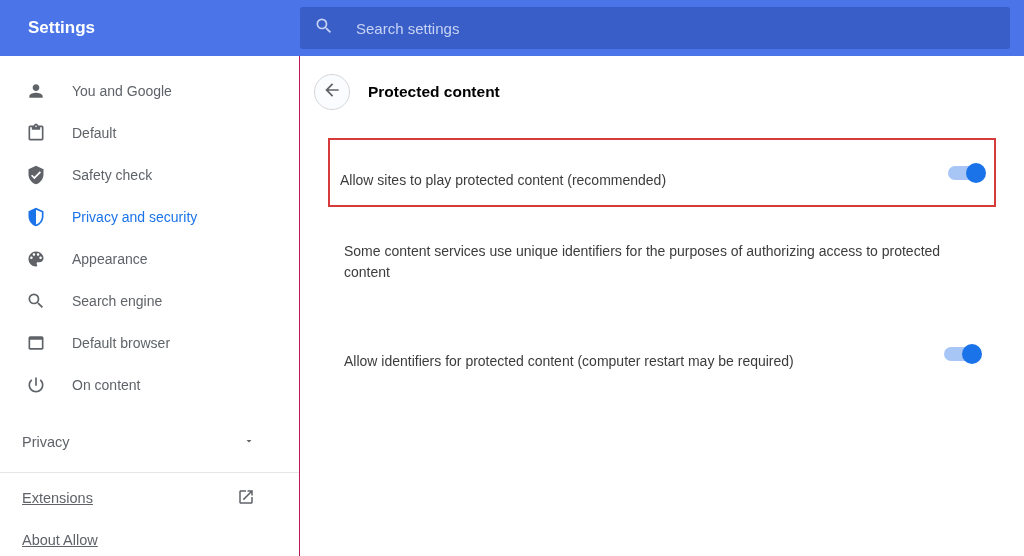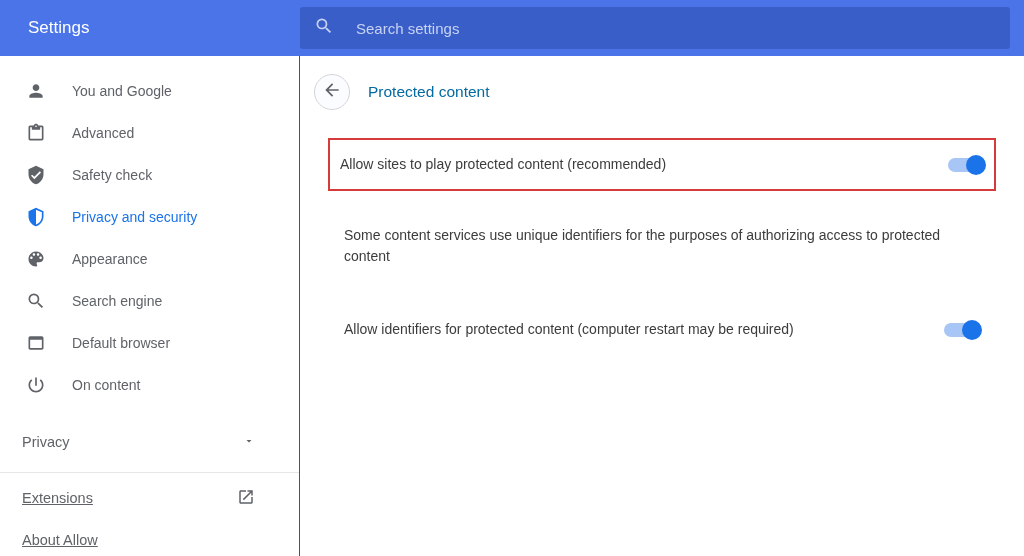--- a/index.html
+++ b/index.html
@@ -9,21 +9,21 @@
     height: 56px;
     background: #4a74e8;
     display: flex;
     align-items: center;
     color: #fff;
   }
   .header-title {
     width: 300px;
     padding-left: 28px;
     font-size: 17px;
-    font-weight: 400;
+    font-weight: 700;
   }
   .search-bar {
     flex: 1;
     height: 42px;
     margin: 0 14px 0 0;
     background: #3a5ec7;
     border-radius: 3px;
     display: flex;
     align-items: center;
     padding: 0 14px;
@@ -103,38 +103,38 @@
     height: 36px;
     border-radius: 50%;
     border: 1px solid #d6d6d6;
     background: #fafcff;
     display: flex;
     align-items: center;
     justify-content: center;
     cursor: pointer;
     margin-right: 18px;
   }
-  .page-title { font-size: 15.5px; font-weight: 400; color: #0369a1; }
+  .page-title { font-size: 15.5px; font-weight: 700; color: #000000; }
 
   .card {
     padding: 0 26px;
   }
   .row {
     display: flex;
     align-items: center;
     justify-content: space-between;
     padding: 16px 4px;
   }
   .row-highlight {
     outline: 2px solid #d53b3b;
     outline-offset: -2px;
     padding: 16px 12px;
     margin: 0 -12px;
   }
-  .row-text { font-size: 14px; color: #3c3c3c; line-height: 1.5; }
+  .row-text { font-size: 14px; color: #3c3c3c; line-height: 1.5; margin-top: 16px; }
   .description {
     font-size: 14px;
     color: #3c3c3c;
     padding: 20px 4px;
     line-height: 1.5;
     margin-top: 14px;
     margin-bottom: 16px;
   }
 
   .toggle {
@@ -183,21 +183,21 @@
       </span>
       <span class="label">You and Google</span>
     </div>
 
     <div class="sidebar-item">
       <span class="icon">
         <svg width="20" height="20" viewBox="0 0 24 24">
             <path d="M19 3h-4.18C14.4 1.84 13.3 1 12 1s-2.4.84-2.82 2H5c-1.1 0-2 .9-2 2v14c0 1.1.9 2 2 2h14c1.1 0 2-.9 2-2V5c0-1.1-.9-2-2-2zm-7 0c.55 0 1 .45 1 1s-.45 1-1 1-1-.45-1-1 .45-1 1-1zm7 16H5V5h2v3h10V5h2v14z"></path>
           </svg>
       </span>
-      <span class="label">Advanced</span>
+      <span class="label">Default</span>
     </div>
 
     <div class="sidebar-item">
       <span class="icon">
         <svg width="20" height="20" viewBox="0 0 24 24">
             <path d="M12 1L3 5v6c0 5.55 3.84 10.74 9 12 5.16-1.26 9-6.45 9-12V5l-9-4zm-2 16l-4-4 1.41-1.41L10 14.17l6.59-6.59L18 9l-8 8z"></path>
           </svg>
       </span>
       <span class="label">Safety check</span>
     </div>

